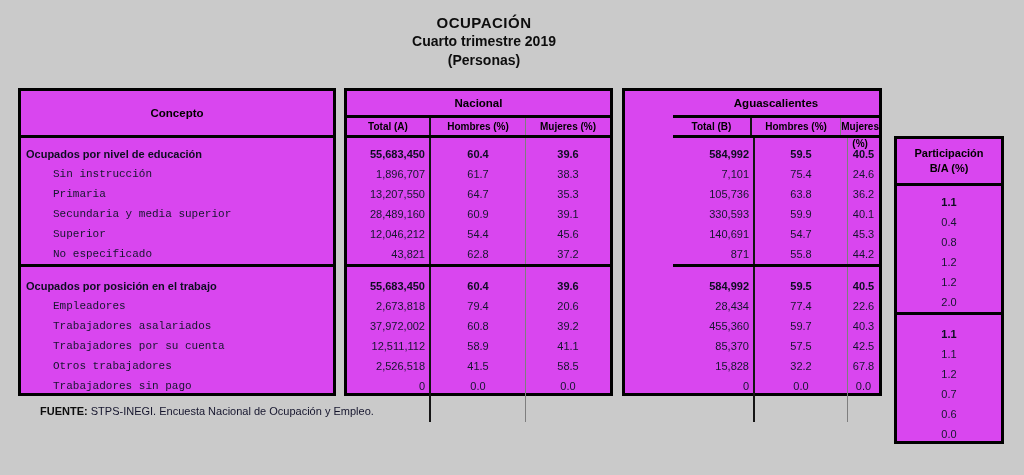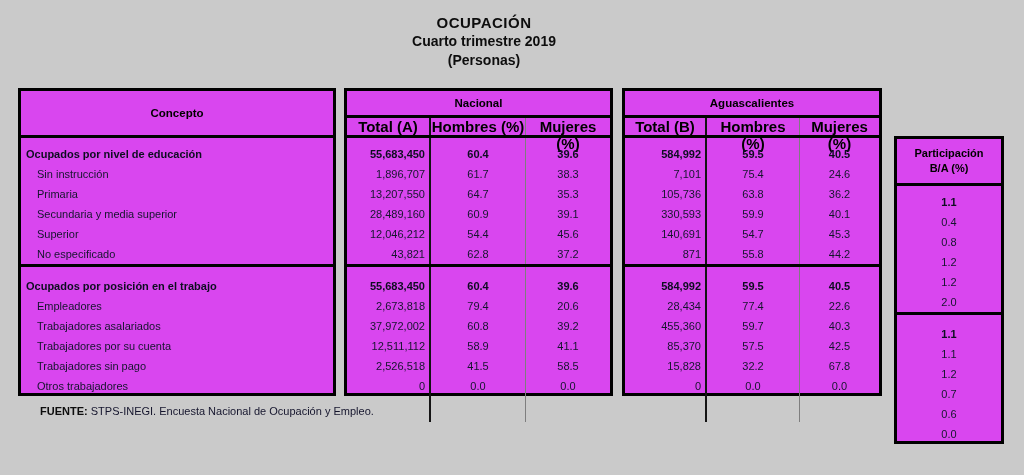--- a/index.html
+++ b/index.html
@@ -6,28 +6,28 @@
   body{background:#cacaca;font-family:"Liberation Sans",sans-serif;position:relative;color:#151528;}
 
   .title-block{position:absolute;top:13px;left:0;width:968px;text-align:center;color:#0d0d0d;}
   .title-line1{font-size:15px;font-weight:bold;line-height:19px;letter-spacing:.5px;}
   .title-line2,.title-line3{font-size:14px;font-weight:bold;line-height:19px;}
 
   .table-wrap{position:absolute;left:18px;top:88px;display:flex;}
   .panel{border:3px solid #000;height:308px;box-sizing:border-box;background:#d946ef;}
   .panel-concepto{width:318px;margin-right:8px;}
   .panel-nacional{width:269px;margin-right:9px;}
-  .panel-ags{width:260px;margin-right:12px;}
+  .panel-ags{width:260px;margin-right:12px;padding-left:48px;}
   .panel-part{width:110px;margin-top:48px;}
 
   .hdr-tall{height:44px;border-bottom:3px solid #000;display:flex;flex-direction:column;
             align-items:center;justify-content:center;font-weight:bold;font-size:11.5px;color:#000;}
   .group-hdr{height:24px;line-height:24px;border-bottom:3px solid #000;text-align:center;
              font-weight:bold;font-size:11.5px;color:#000;}
-  .sub-hdr{height:17px;border-bottom:3px solid #000;display:flex;font-weight:bold;font-size:15px;color:#000;justify-content:space-between;}
+  .sub-hdr{height:17px;border-bottom:3px solid #000;display:flex;font-weight:bold;font-size:10px;color:#000;justify-content:space-between;}
   .sub-cell{line-height:17px;text-align:center;box-sizing:border-box;}
 
   .section{height:126px;box-sizing:border-box;}
   .section.second{height:158px;border-top:3px solid #000;}
   .section.labels{padding-top:6px;}
   .section.cols{display:flex;align-items:flex-end;}
   .section.single{padding-top:6px;}
 
   .dcol{box-sizing:border-box;height:100%;padding-top:6px;}
   .second .dcol{padding-top:9px;}
@@ -36,21 +36,21 @@
 
   
   .nac-c1{width:84px;border-right:2px solid #141414;}
   .nac-c2{width:95px;border-right:1px solid #7e7e7e;}
   .ags-c1{width:82px;border-right:2px solid #141414;}
   .ags-c2{width:93px;border-right:1px solid #7e7e7e;}
   .flex1{flex:1;}
 
   .row-label{height:20px;line-height:20px;font-size:11px;white-space:nowrap;color:#15152d;}
   .row-label.bold{font-weight:bold;padding-left:5px;color:#0d0d20;}
-  .row-label.sub{padding-left:16px;}
+  .row-label.sub{padding-left:32px;font-family:Liberation Mono, monospace;}
   .num{height:20px;line-height:20px;font-size:11px;color:#15152d;}
   .num.right{text-align:right;padding-right:4px;}
   .num.center{text-align:center;}
   .num.bold{font-weight:bold;color:#0d0d20;}
 
   .hdr-part-line{line-height:15px;font-size:11px;font-weight:bold;color:#000;}
 
   .footer{position:absolute;left:40px;top:405px;font-size:11px;color:#15152d;}
   .footer b{color:#0d0d0d;}
 </style>
@@ -73,22 +73,22 @@
         <div class="row-label sub">Primaria</div>
         <div class="row-label sub">Secundaria y media superior</div>
         <div class="row-label sub">Superior</div>
         <div class="row-label sub">No especificado</div>
       </div>
     <div class="section second labels" id="concepto-s1">
         <div class="row-label bold">Ocupados por posición en el trabajo</div>
         <div class="row-label sub">Empleadores</div>
         <div class="row-label sub">Trabajadores asalariados</div>
         <div class="row-label sub">Trabajadores por su cuenta</div>
+        <div class="row-label sub">Otros trabajadores</div>
         <div class="row-label sub">Trabajadores sin pago</div>
-        <div class="row-label sub">Otros trabajadores</div>
       </div>
   </div>
 
   <div class="panel panel-nacional">
     <div class="group-hdr">Nacional</div>
     <div class="sub-hdr">
       <div class="sub-cell nac-c1">Total (A)</div>
       <div class="sub-cell nac-c2">Hombres (%)</div>
       <div class="sub-cell flex1">Mujeres (%)</div>
     </div>

